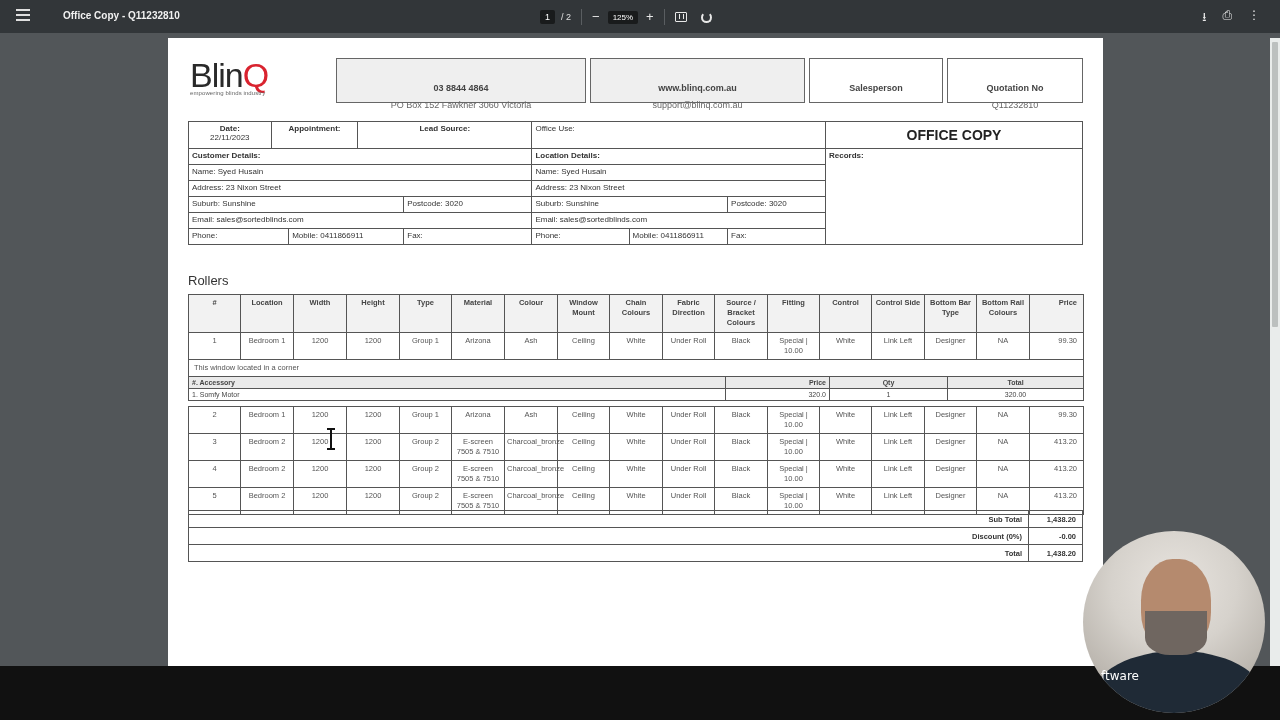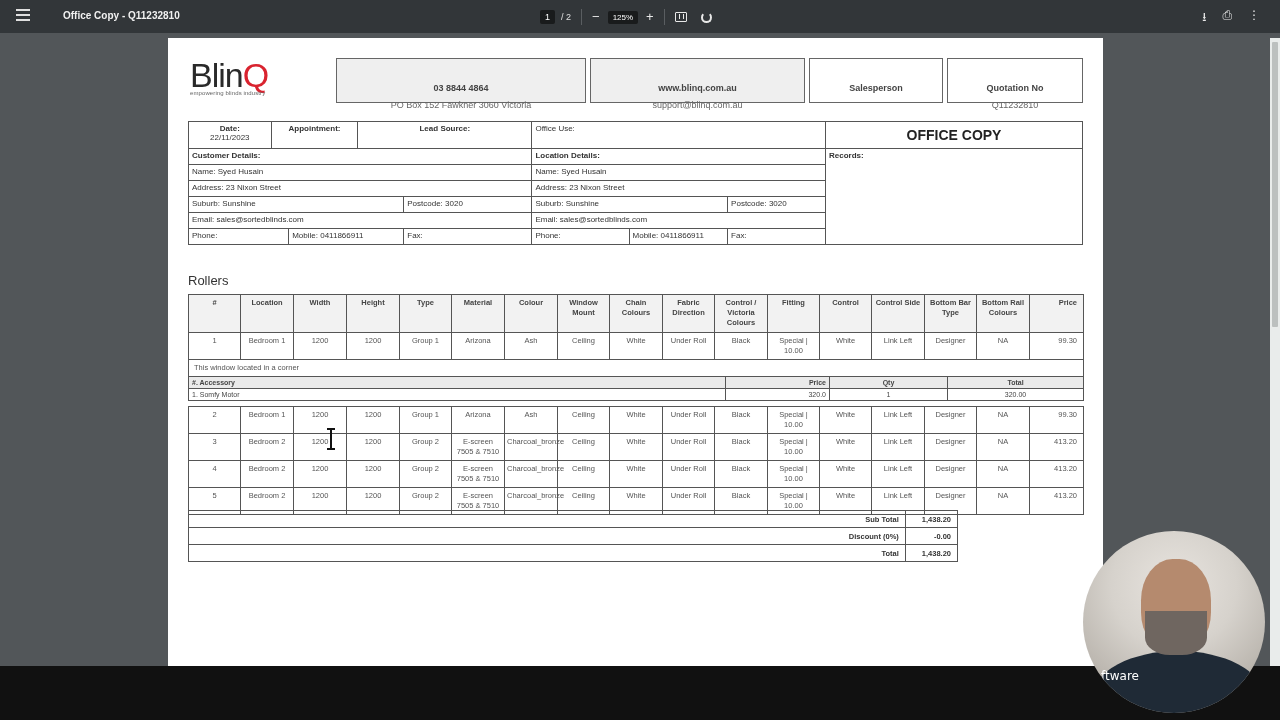--- a/index.html
+++ b/index.html
@@ -42,21 +42,21 @@
   .section-title { position: absolute; left: 20px; top: 235px; font-size: 13px; font-weight: normal; color: #333; }
   .rollers { position: absolute; left: 20px; top: 256px; width: 895px; font-size: 7.5px; color: #555; table-layout: fixed; }
   .rollers th, .rollers td { border: 1px solid #555; text-align: center; vertical-align: top; padding: 3px 2px; }
   .rollers th { background: #f2f2f2; font-weight: bold; height: 38px; color: #444; line-height: 10px; }
   .rollers td { height: 27px; line-height: 10px; }
   .rollers td.price, .rollers th.price { text-align: right; padding-right: 6px; }
   .rollers .note td { text-align: left; height: 16px; padding-left: 5px; }
   .acc { position: absolute; left: 20px; width: 895px; font-size: 7px; color: #444; table-layout: fixed; }
   .acc td { border: 1px solid #555; padding: 1px 3px; height: 12px; }
   .acc .hdr td { background: #eaeaea; font-weight: bold; }
-  .totals { position: absolute; left: 20px; top: 472px; width: 770px; font-size: 7.5px; font-weight: bold; color: #333; }
+  .totals { position: absolute; left: 20px; top: 472px; width: 895px; font-size: 7.5px; font-weight: bold; color: #333; }
   .totals td { border: 1px solid #555; height: 17px; padding: 2px 6px; text-align: right; }
 
   .cursor { position: absolute; left: 327px; top: 428px; width: 8px; height: 22px; }
   .cursor .v { position: absolute; left: 3px; top: 1px; width: 2px; height: 20px; background: #111; }
   .cursor .t, .cursor .bt { position: absolute; left: 0; width: 8px; height: 2px; background: #111; }
   .cursor .t { top: 0; } .cursor .bt { top: 20px; }
 
   .webcam { position: absolute; left: 1083px; top: 531px; width: 182px; height: 182px; border-radius: 50%; overflow: hidden;
     background: radial-gradient(circle at 50% 30%, #e8e4df 0%, #d6d2cc 40%, #bdb8b1 70%, #9a958f 100%); }
   .wc-face { position: absolute; left: 58px; top: 28px; width: 70px; height: 92px; border-radius: 45% 45% 42% 42%; background: #b58a6e; }
@@ -200,21 +200,21 @@
         <th>#</th>
         <th>Location</th>
         <th>Width</th>
         <th>Height</th>
         <th>Type</th>
         <th>Material</th>
         <th>Colour</th>
         <th>Window Mount</th>
         <th>Chain Colours</th>
         <th>Fabric Direction</th>
-        <th>Control / Victoria Colours</th>
+        <th>Source / Bracket Colours</th>
         <th>Fitting</th>
         <th>Control</th>
         <th>Control Side</th>
         <th>Bottom Bar Type</th>
         <th>Bottom Rail Colours</th>
         <th class="price">Price</th>
       </tr>
     </thead>
     <tbody id="roll-body">
       <tr>

